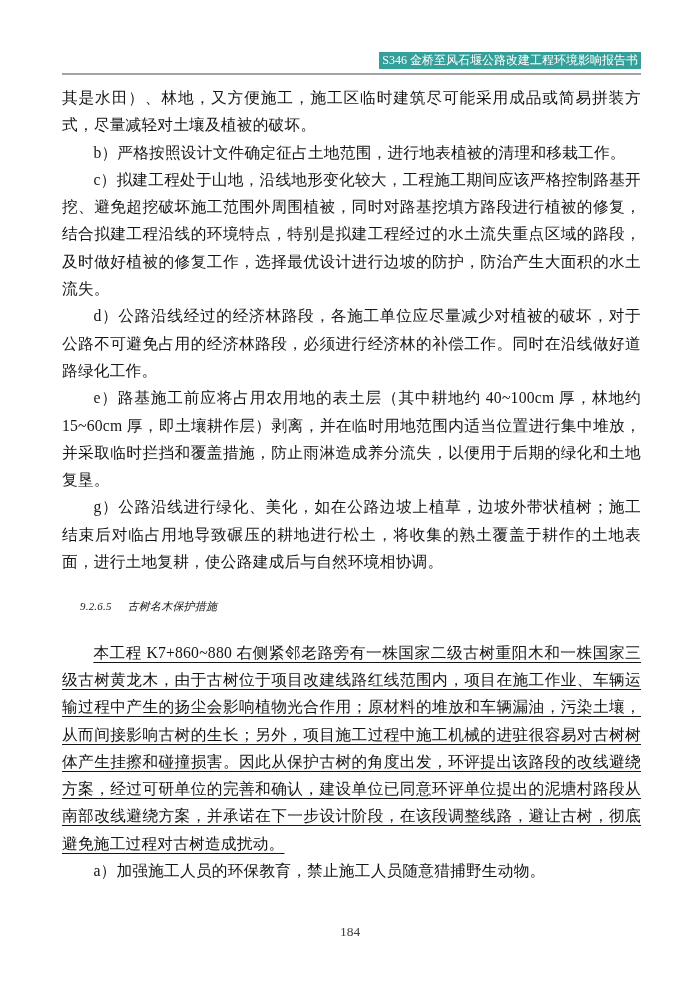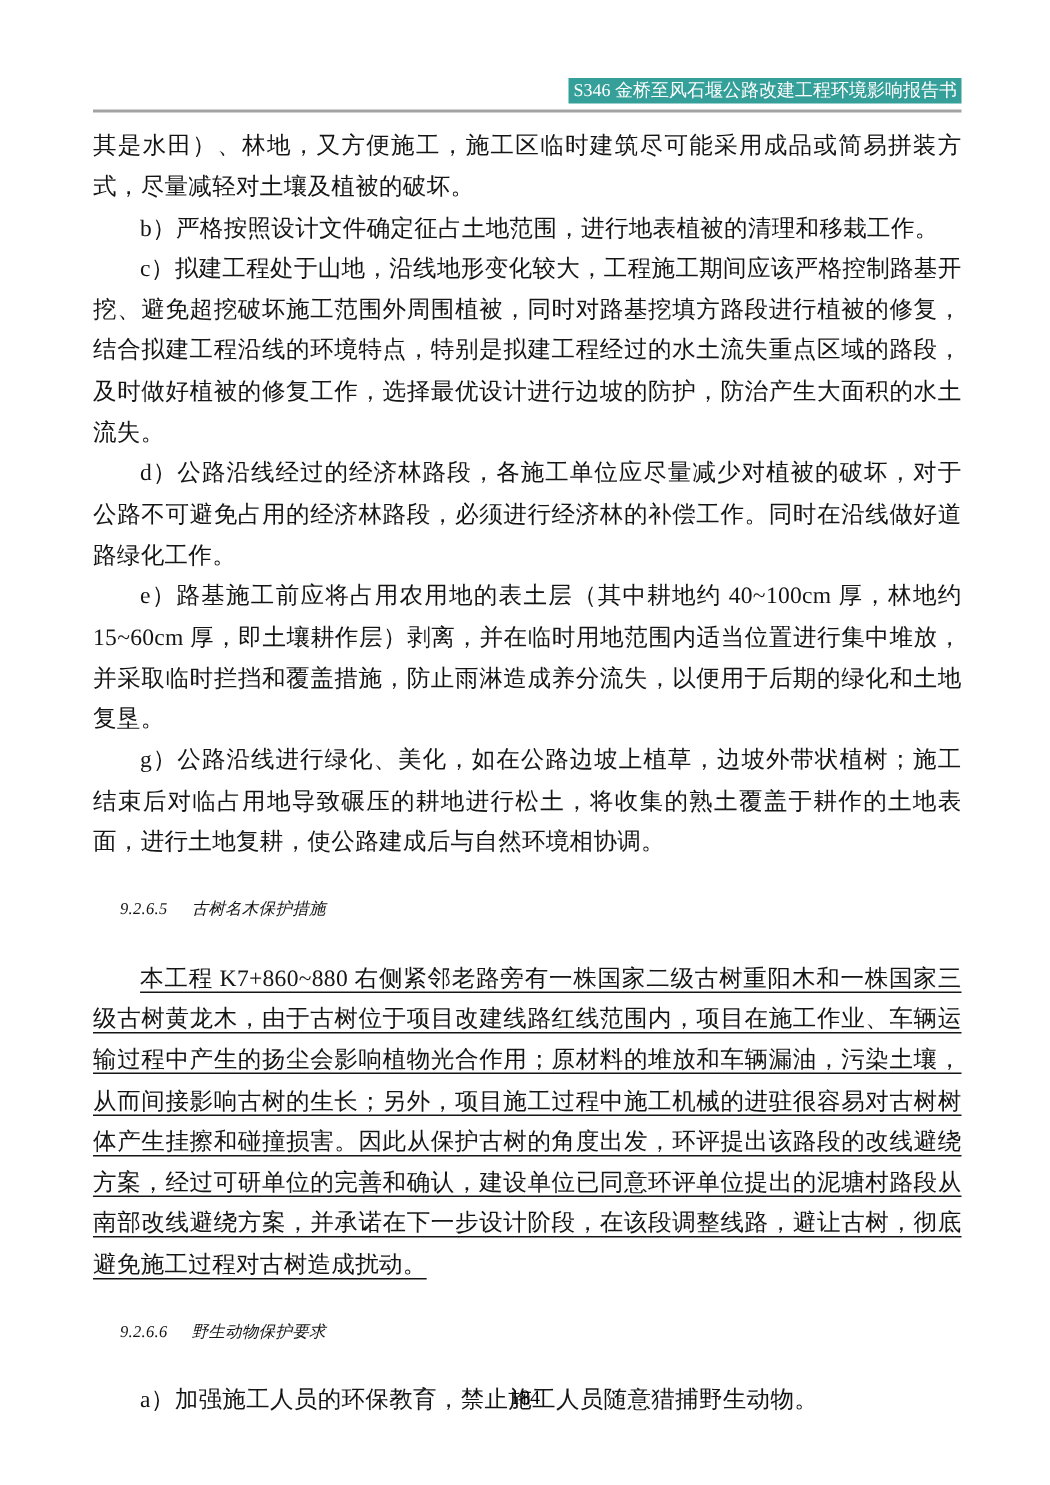--- a/index.html
+++ b/index.html
@@ -42,21 +42,21 @@
     text-underline-offset:4px;
     text-decoration-thickness:1px;
   }
   .sec-heading{margin:18px;text-indent:0;font-weight:normal;font-size:11px;font-style:italic;}
   .sec-heading .sec-num{margin-right:13px;}
   .footer-zone{
     position:absolute;
     bottom:50px;left:0;width:700px;
     text-align:center;
     font-size:13.5px;
-    color:#000000;
+    color:#404040;
   }
 </style>
 </head>
 <body>
 
 <div class="page">
 
   <div class="header-zone">
     <span class="header-mark">S346 金桥至风石堰公路改建工程环境影响报告书</span>
   </div>
@@ -69,24 +69,20 @@
     <p class="para">e）路基施工前应将占用农用地的表土层（其中耕地约 40~100cm 厚，林地约 15~60cm 厚，即土壤耕作层）剥离，并在临时用地范围内适当位置进行集中堆放，并采取临时拦挡和覆盖措施，防止雨淋造成养分流失，以便用于后期的绿化和土地复垦。</p>
     <p class="para">g）公路沿线进行绿化、美化，如在公路边坡上植草，边坡外带状植树；施工结束后对临占用地导致碾压的耕地进行松土，将收集的熟土覆盖于耕作的土地表面，进行土地复耕，使公路建成后与自然环境相协调。</p>
 
     <p class="sec-heading">
       <span class="sec-num">9.2.6.5</span>
       <span class="sec-title">古树名木保护措施</span>
     </p>
 
     <p class="para-underline">本工程 K7+860~880 右侧紧邻老路旁有一株国家二级古树重阳木和一株国家三级古树黄龙木，由于古树位于项目改建线路红线范围内，项目在施工作业、车辆运输过程中产生的扬尘会影响植物光合作用；原材料的堆放和车辆漏油，污染土壤，从而间接影响古树的生长；另外，项目施工过程中施工机械的进驻很容易对古树树体产生挂擦和碰撞损害。因此从保护古树的角度出发，环评提出该路段的改线避绕方案，经过可研单位的完善和确认，建设单位已同意环评单位提出的泥塘村路段从南部改线避绕方案，并承诺在下一步设计阶段，在该段调整线路，避让古树，彻底避免施工过程对古树造成扰动。</p>
 
-    <p class="sec-heading">
-      <span class="sec-num">9.2.6.6</span>
-      <span class="sec-title">野生动物保护要求</span>
-    </p>
 
     <p class="para">a）加强施工人员的环保教育，禁止施工人员随意猎捕野生动物。</p>
   </div>
 
   <div class="footer-zone">
     <span>184</span>
   </div>
 
 </div>
 

